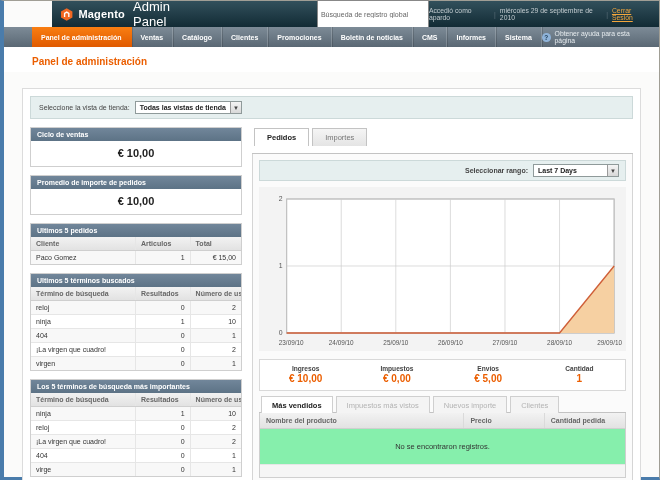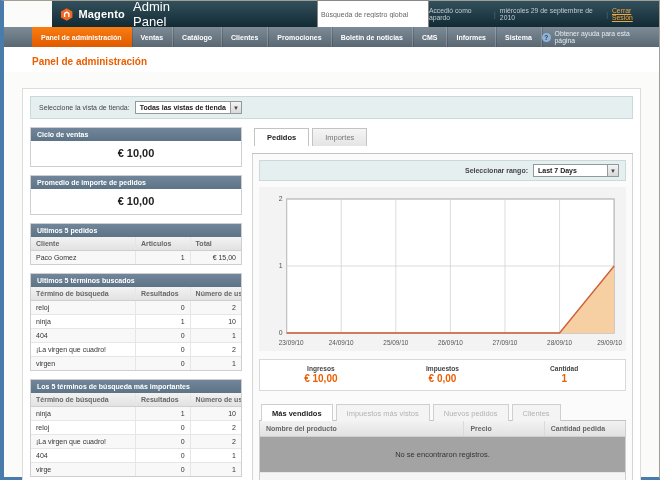--- a/index.html
+++ b/index.html
@@ -62,29 +62,29 @@
   .panel { border:1px solid #d5d5d5; border-top:none; background:#fbfbfb; padding:6px; }
   .range-bar { background:#e6efef; border:1px solid #ccd9d9; padding:3px 6px; display:flex; justify-content:flex-end; align-items:center; gap:5px; font-size:7px; font-weight:bold; color:#444; }
   .chart-wrap { margin-top:6px; background:#f3f3f3; padding:4px 2px 2px; }
   .chart-wrap svg { display:block; width:100%; height:158px; }
 
   .totals { margin-top:8px; border:1px solid #d9d9d9; background:#fff; display:flex; }
   .tot-cell { flex:1; text-align:center; padding:5px 0 6px; }
   .tot-label { font-size:6.6px; font-weight:bold; color:#444; }
   .tot-value { font-size:10px; font-weight:bold; color:#eb5e00; margin-top:1px; }
 
-  .btabbar { display:flex; gap:3px; border-bottom:1px solid #c3c3c3; margin-top:12px; padding-left:2px; }
+  .btabbar { display:flex; gap:3px; border-bottom:1px solid #c3c3c3; margin-top:4px; padding-left:2px; }
   .btab { font-size:7.5px; padding:4px 10px 3px; border:1px solid #cfcfcf; border-bottom:none; background:#f4f4f4; color:#b3b3b3; cursor:default; position:relative; top:1px; }
   .btab.active { background:#fff; color:#222; font-weight:bold; cursor:pointer; }
 
   .grid { border:1px solid #cfcfcf; border-top:none; background:#fff; }
   .grid-head { display:grid; grid-template-columns:56% 22% 22%; background:linear-gradient(#f2f2f2,#e2e2e2); border-bottom:1px solid #cfcfcf; font-size:7px; font-weight:bold; color:#666; }
   .grid-head .c { padding:4px 6px; border-right:1px solid #dadada; }
   .grid-head .c:last-child { border-right:none; }
-  .grid-empty { text-align:center; font-size:7.5px; color:#333; padding:13px 0; background:#a3a3a3; }
+  .grid-empty { text-align:center; font-size:7.5px; color:#333; padding:13px 0; background:#86efac; }
   .grid-foot { height:13px; background:#f5f5f5; border-top:1px solid #e6e6e6; }
 </style>
 </head>
 <body>
 
 <div class="frame">
 
   <div class="hdr">
     <div class="logo">
       <svg viewBox="0 0 24 24">
@@ -329,35 +329,39 @@
 
           <div class="tot-cell">
               <div class="tot-label">Ingresos</div>
               <div class="tot-value">€ 10,00</div>
             </div>
               <div class="tot-cell">
               <div class="tot-label">Impuestos</div>
               <div class="tot-value">€ 0,00</div>
             </div>
               <div class="tot-cell">
+              <div class="tot-label">Envíos</div>
+              <div class="tot-value">€ 5,00</div>
+            </div>
+              <div class="tot-cell">
               <div class="tot-label">Cantidad</div>
               <div class="tot-value">1</div>
             </div>
             </div>
 
           <div class="btabbar">
 
           <div class="btab active">
               <span>Más vendidos</span>
             </div>
               <div class="btab">
               <span>Impuestos más vistos</span>
             </div>
               <div class="btab">
-              <span>Nuevos pedidos</span>
+              <span>Nuevos importe</span>
             </div>
               <div class="btab">
               <span>Clientes</span>
             </div>
             </div>
 
           <div class="grid">
             <div class="grid-head">
 
             <div class="c">Nombre del producto</div>

